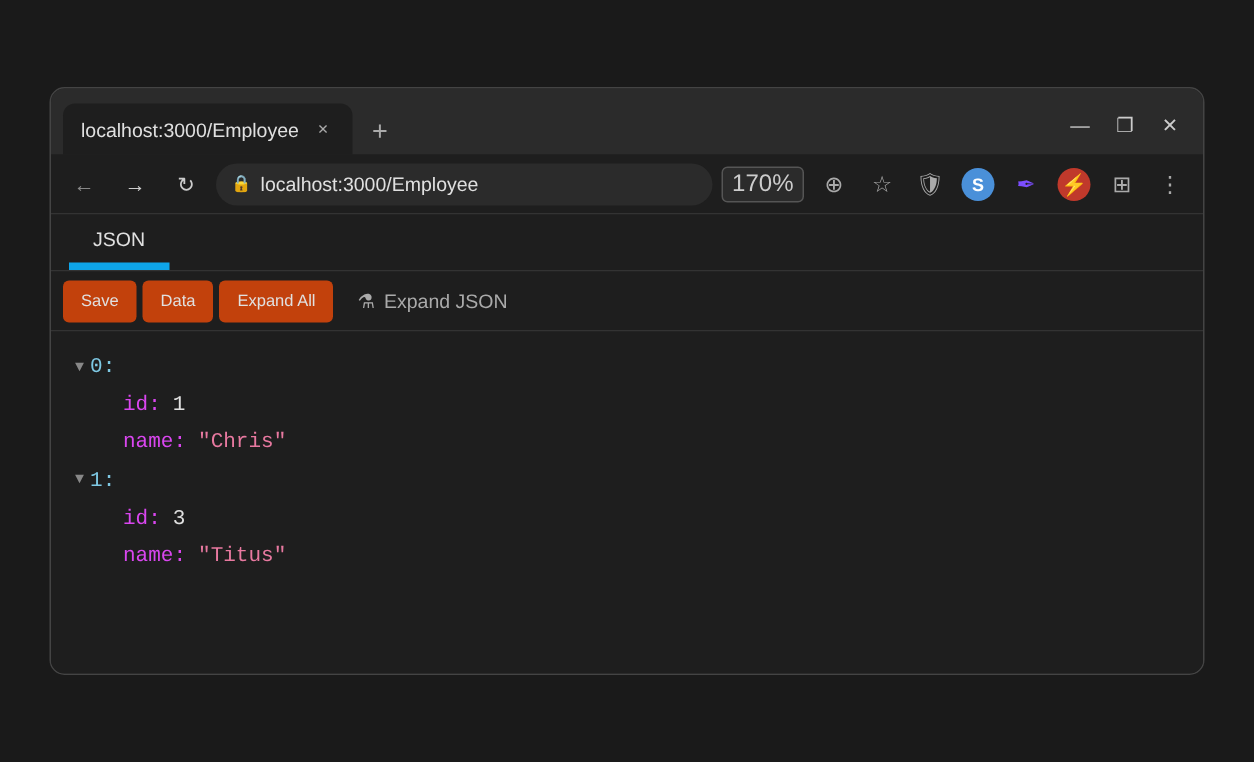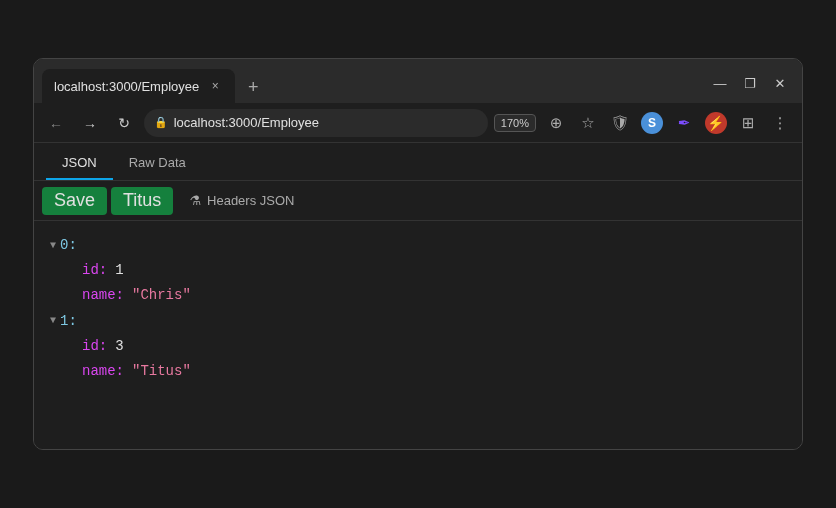--- a/index.html
+++ b/index.html
@@ -139,21 +139,21 @@
       font-size: 13px;
       color: #e0e0e0;
       flex: 1;
     }
 
     .zoom-badge {
       background: #2b2b2b;
       border: 1px solid #555;
       border-radius: 4px;
       padding: 2px 6px;
-      font-size: 11px;
+      font-size: 16px;
       color: #ccc;
     }
 
     .toolbar-icons {
       display: flex;
       align-items: center;
       gap: 4px;
     }
 
     .toolbar-icon {
@@ -213,42 +213,42 @@
     .json-tab {
       padding: 8px 16px;
       font-size: 13px;
       color: #aaa;
       cursor: pointer;
       border-bottom: 2px solid transparent;
     }
 
     .json-tab.active {
       color: #e0e0e0;
-      border-bottom: 2px solid #0ea5e9;
+      border-bottom: 5px solid #0ea5e9;
     }
 
     
     .json-toolbar {
       background: #1e1e1e;
       height: 40px;
       display: flex;
       align-items: center;
       padding: 0 8px;
       gap: 4px;
       border-bottom: 1px solid #333;
     }
 
     .btn {
       height: 28px;
       padding: 0 12px;
       border-radius: 4px;
       border: none;
-      font-size: 18px;
-      cursor: pointer;
-      background: #15803d;
+      font-size: 11px;
+      cursor: pointer;
+      background: #c2410c;
       color: #e0e0e0;
     }
 
     .filter-btn {
       height: 28px;
       padding: 0 12px;
       border-radius: 4px;
       border: none;
       font-size: 13px;
       cursor: pointer;
@@ -343,29 +343,29 @@
       <div class="toolbar-icon">
         <div class="icon-circle-red">⚡</div>
       </div>
       <div class="toolbar-icon">⊞</div>
       <div class="toolbar-icon">⋮</div>
     </div>
   </div>
 
   <div class="json-tabs">
     <div class="json-tab active">JSON</div>
-    <div class="json-tab">Raw Data</div>
   </div>
 
   <div class="json-toolbar">
     <button class="btn">Save</button>
-    <button class="btn">Titus</button>
+    <button class="btn">Data</button>
+    <button class="btn">Expand All</button>
     <button class="filter-btn">
       <span>⚗</span>
-      <span>Headers JSON</span>
+      <span>Expand JSON</span>
     </button>
   </div>
 
   <div class="json-content">
 
     <div class="json-line">
       <span class="json-collapse-icon">▼</span>
       <span class="json-key-num">0:</span>
     </div>
     <div class="json-line json-indent-1">

